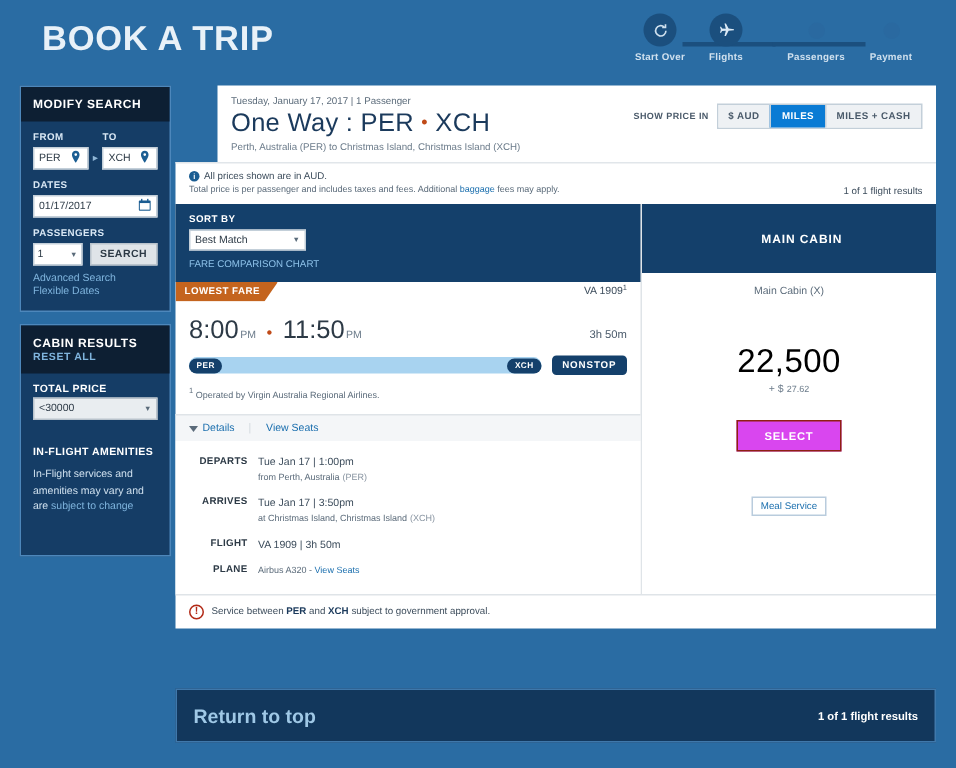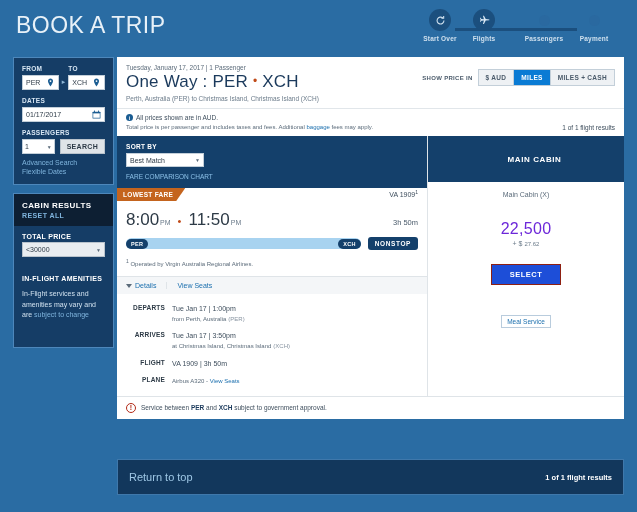--- a/index.html
+++ b/index.html
@@ -7,22 +7,22 @@
     width: 637px; height: 512px;
     font-family: "Liberation Sans", sans-serif;
     background: #2a6ca3;
     overflow: hidden;
   }
   #app { position: relative; width: 637px; height: 512px; background: #2a6ca3; }
 
   
   .topbar { position: absolute; left: 0; top: 0; width: 637px; height: 56px; }
   .brand {
-    position: absolute; left: 16px; top: 12px;
-    font-size: 23px; letter-spacing: .5px; color: #e8f1f8; font-weight: 400;
+    position: absolute; left: 28px; top: 12px;
+    font-size: 23px; letter-spacing: .5px; color: #e8f1f8; font-weight: 700;
   }
   .steps { position: absolute; right: 14px; top: 9px; width: 212px; height: 44px; }
   .step { position: absolute; width: 58px; text-align: center; }
   .step .dot {
     width: 22px; height: 22px; border-radius: 50%;
     background: #1b4f7e; margin: 0 auto; position: relative;
     display: flex; align-items: center; justify-content: center;
   }
   .step .dot.small { width: 11px; height: 11px; margin-top: 6px; background: #2a69a0; }
   .step .lbl { font-size: 6.5px; color: #cfe0ee; margin-top: 4px; font-weight: bold; letter-spacing: .2px; }
@@ -133,41 +133,41 @@
   .details { background: #fff; padding: 10px 9px 10px 9px; }
   .drow { display: flex; margin-bottom: 7px; font-size: 7px; }
   .dlab { width: 46px; text-align: right; color: #2d3a46; font-weight: bold; font-size: 6.5px; letter-spacing: .2px; padding-right: 7px; }
   .dval { color: #3d4d5c; line-height: 1.45; }
   .dval .muted { color: #8793a0; font-size: 6px; }
   .dval .sm { font-size: 6px; color: #5b6b7a; }
   .dval a { color: #1b6fae; font-size: 6px; }
 
   .cabinbody { padding: 9px 0 0 0; text-align: center; }
   .cabname { font-size: 7px; color: #5b6b7a; }
-  .miles { font-size: 16px; color: #6d28d9; margin-top: 22px; letter-spacing: .3px; }
+  .miles { font-size: 22px; color: #000000; margin-top: 30px; letter-spacing: .3px; }
   .plus { font-size: 7px; color: #6b7b8a; margin-top: 2px; }
   .plus .c { font-size: 6px; }
   .selectbtn {
-    display: inline-block; margin-top: 17px; background: #1d4ed8; border: 1px solid #8e2012;
+    display: inline-block; margin-top: 17px; background: #d946ef; border: 1px solid #8e2012;
     color: #fff; font-size: 7.5px; font-weight: bold; padding: 5px 18px; letter-spacing: .5px;
   }
   .mealwrap { text-align: center; margin-top: 25px; }
   .meal { font-size: 6.5px; color: #1b6fae; border: 1px solid #b9ccdd; padding: 2px 5px; display: inline-block; }
 
   .warn { background: #fff; border-top: 1px solid #dfe4e8; padding: 6px 9px; display: flex; align-items: center; gap: 5px; }
   .warnicon { width: 10px; height: 10px; border-radius: 50%; border: 1.3px solid #b22a17; color: #b22a17; font-size: 7px; font-weight: bold; display: flex; align-items: center; justify-content: center; flex: none; }
   .warntxt { font-size: 6.5px; color: #3d4d5c; }
   .warntxt b { color: #1b3a5c; }
 
   .footer {
     position: absolute; left: 117px; top: 459px; width: 507px; height: 36px;
     background: #12375c; border: 1px solid #3f78ab;
     display: flex; align-items: center; padding: 0 11px;
   }
-  .footer .rt { font-size: 11px; color: #9fc8e6; font-weight: normal; }
+  .footer .rt { font-size: 13px; color: #9fc8e6; font-weight: bold; }
   .footer .rc { margin-left: auto; font-size: 7.5px; color: #fff; font-weight: bold; }
 </style>
 </head>
 <body>
 
 <div id="app">
 
   <div class="topbar">
     <div class="brand">BOOK A TRIP</div>
 
@@ -202,20 +202,21 @@
       <div class="step" style="left:154px;">
         <div class="dot small"></div>
         <div class="lbl" style="margin-top:9px;">Payment</div>
       </div>
     </div>
   </div>
 
   <div class="sidebar">
 
     <div class="panel">
+      <div class="panel-hd">MODIFY SEARCH</div>
       <div class="panel-body">
         <div class="row2">
           <div class="col">
             <div class="fldlabel">FROM</div>
             <div class="inp">
               <span>PER</span>
               <span>
                 <svg class="pin" viewBox="0 0 16 16" fill="#1b5d92">
                     <path d="M8 1C5.5 1 3.5 3 3.5 5.5 3.5 9 8 15 8 15s4.5-6 4.5-9.5C12.5 3 10.5 1 8 1zm0 6a1.6 1.6 0 1 1 0-3.2A1.6 1.6 0 0 1 8 7z"></path>
                   </svg>
@@ -281,21 +282,21 @@
         <div class="sect-lbl" style="margin-top:18px;">IN-FLIGHT AMENITIES</div>
         <div class="amen-txt">
           <span>In-Flight services and amenities may vary and are </span><a>subject to change</a>
         </div>
       </div>
     </div>
   </div>
 
   <div class="main">
 
-    <div class="mhead" style="position:relative;">
+    <div class="mhead" style="position:relative;margin-left:28px;">
       <div class="mh-meta">Tuesday, January 17, 2017 | 1 Passenger</div>
       <div class="mh-title">
         <span>One Way : PER</span>
         <span class="dotsep">•</span>
         <span>XCH</span>
       </div>
       <div class="mh-sub">Perth, Australia (PER) to Christmas Island, Christmas Island (XCH)</div>
 
       <div class="pricein">
         <span class="lb">SHOW PRICE IN</span>

